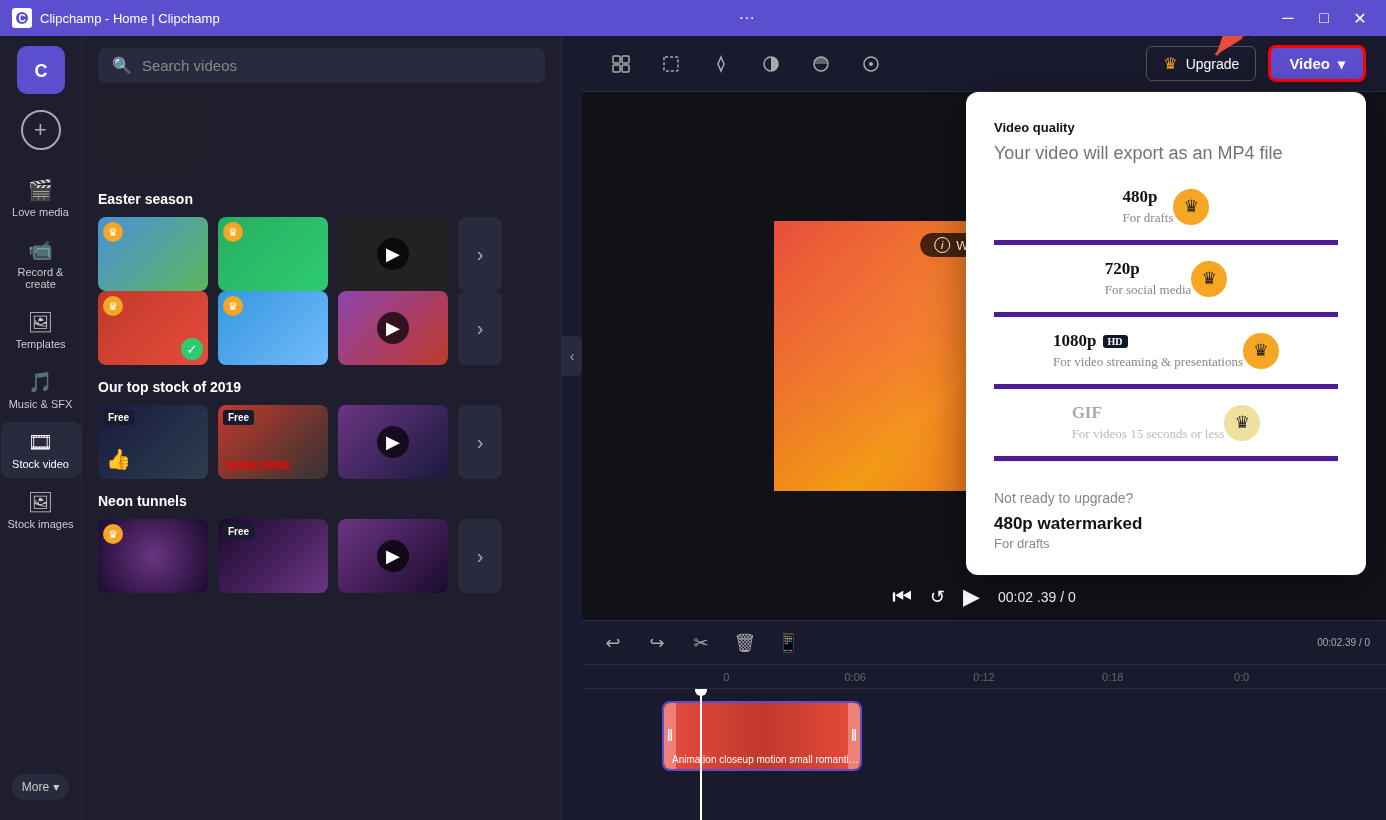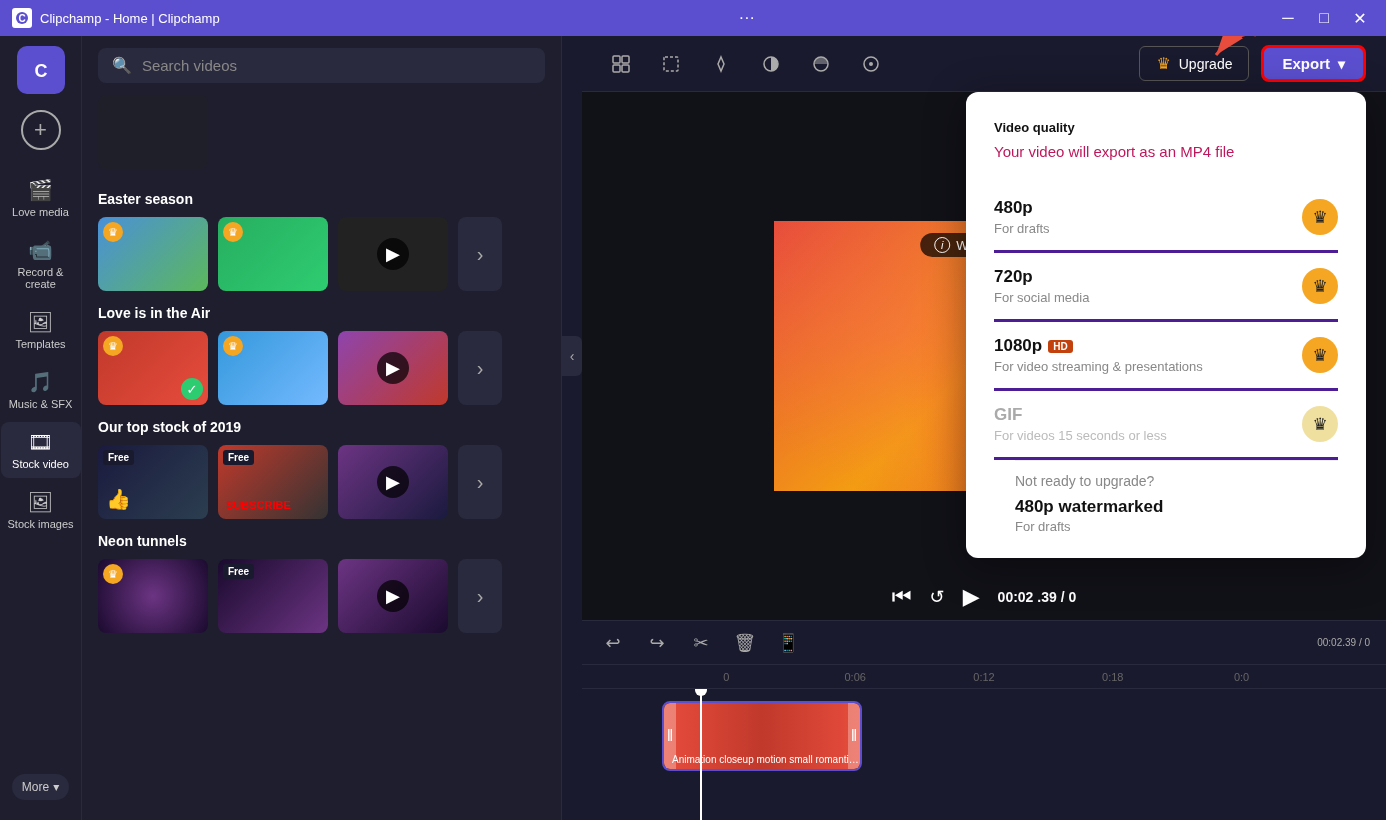--- a/index.html
+++ b/index.html
@@ -380,21 +380,21 @@
     .play-ctrl-btn {
       background: none;
       border: none;
       color: #fff;
       font-size: 22px;
       cursor: pointer;
     }
     .timecode {
       color: #fff;
       font-size: 14px;
-      font-weight: 700;
+      font-weight: 400;
     }
 
     
     .timeline-area {
       height: 200px;
       background: #1a1a2e;
       border-top: 1px solid #2a2a3e;
       flex-shrink: 0;
       position: relative;
       overflow: hidden;
@@ -524,45 +524,46 @@
       padding: 28px 28px 24px;
       color: #222;
     }
     .export-panel-title {
       font-size: 13px;
       font-weight: 700;
       margin-bottom: 8px;
       color: #111;
     }
     .export-panel-subtitle {
-      font-size: 15px;
-      color: #be185d;
-      margin-bottom: 24px;
+      font-size: 18px;
+      color: #737373;
+      margin-bottom: 9px;
     }
     .quality-option {
       display: flex;
       align-items: center;
-      justify-content: space-between;
+      justify-content: center;
       padding: 14px 0;
-      border-bottom: 3px solid #4c1d95;
-      cursor: pointer;
+      border-bottom: 5px solid #4c1d95;
+      cursor: pointer;
+      font-family: Liberation Serif, serif;
     }
     .quality-option:last-of-type { border-bottom: none; }
     .quality-info { display: flex; flex-direction: column; }
     .quality-name {
       font-size: 17px;
       font-weight: 600;
       color: #111;
       display: flex;
       align-items: center;
       gap: 6px;
     }
     .quality-name.disabled { color: #aaa; }
     .hd-badge {
-      background: #c2410c;
+      background: #0f172a;
       color: #fff;
       font-size: 10px;
       font-weight: 700;
       padding: 1px 5px;
       border-radius: 3px;
     }
     .quality-desc {
       font-size: 13px;
       color: #888;
       margin-top: 3px;
@@ -576,23 +577,22 @@
       display: flex;
       align-items: center;
       justify-content: center;
       font-size: 17px;
       flex-shrink: 0;
     }
     .crown-circle.disabled {
       background: #f0e0a0;
     }
     .not-ready-section {
-      padding-top: 12px;
+      padding-top: 28px;
       border-top: 1px solid #eee;
-      margin-left: 21px;
     }
     .not-ready-title {
       font-size: 14px;
       color: #888;
       margin-bottom: 8px;
     }
     .watermarked-option {
       display: flex;
       align-items: center;
       justify-content: space-between;
@@ -699,21 +699,20 @@
         </div>
         <div class="thumb thumb-easter3" style="display:flex;align-items:center;justify-content:center;">
           <svg width="40" height="40" viewBox="0 0 40 40">
               <circle cx="20" cy="20" r="16" fill="rgba(0,0,0,0.7)"></circle>
               <text x="20" y="26" text-anchor="middle" font-size="18" fill="#fff">▶</text>
             </svg>
         </div>
         <div class="thumb-more">›</div>
       </div>
 
-      <div class="section-title">Love is in the Air</div>
       <div class="thumbnails-row">
         <div class="thumb thumb-love1">
           <div class="thumb-crown">♛</div>
           <div class="thumb-check">✓</div>
         </div>
         <div class="thumb thumb-love2">
           <div class="thumb-crown">♛</div>
         </div>
         <div class="thumb thumb-love3" style="display:flex;align-items:center;justify-content:center;">
           <svg width="40" height="40" viewBox="0 0 40 40">
@@ -813,21 +812,21 @@
                 <polygon points="0 0, 10 3.5, 0 7" fill="#e74c3c"></polygon>
               </marker>
             </defs>
           <path d="M 80 10 Q 60 5 40 30" stroke="#e74c3c" stroke-width="3" fill="none" marker-end="url(#arrowhead)"></path>
         </svg>
         <button class="upgrade-btn">
           <span class="upgrade-crown">♛</span>
           <span>Upgrade</span>
         </button>
         <button class="export-btn">
-          <span>Export</span>
+          <span>Video</span>
           <span class="export-chevron">▾</span>
         </button>
       </div>
     </div>
 
     <div class="video-preview">
       <div class="video-frame">
         <div class="video-bg">
 
           <div style="position:absolute;inset:0;background:radial-gradient(circle at 30% 40%, rgba(255,100,100,0.3) 0%, transparent 50%), radial-gradient(circle at 70% 60%, rgba(255,50,50,0.4) 0%, transparent 50%);"></div>

